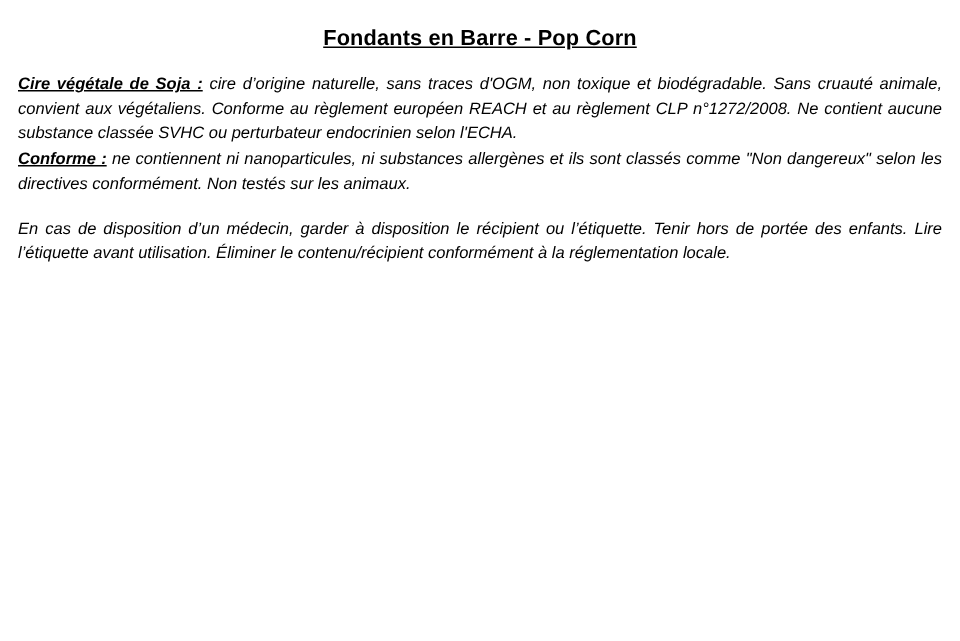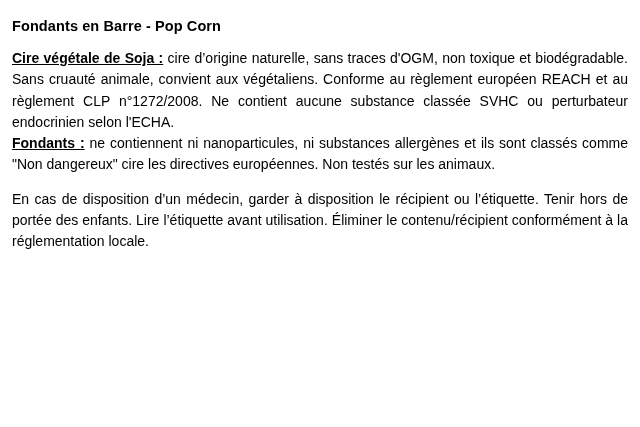--- a/index.html
+++ b/index.html
@@ -14,31 +14,34 @@
     color: #000000;
     overflow: hidden;
   }
   .page {
     box-sizing: border-box;
     width: 640px;
     height: 427px;
     padding: 12px 12px 0 12px;
   }
   .doc-title {
+    text-align: center;
     font-weight: bold;
     font-size: 14.5px;
+    text-decoration: underline;
     margin: 6px 0 14px 0;
     letter-spacing: 0.1px;
   }
   .para {
-    font-size: 14px;
+    font-size: 11px;
     line-height: 1.52;
     text-align: justify;
     text-justify: inter-word;
     margin: 0;
+    font-style: italic;
   }
   .para + .para {
     margin-top: 0px;
   }
   .block-gap {
     height: 13px;
   }
   .lead {
     font-weight: bold;
     text-decoration: underline;
@@ -49,21 +52,21 @@
 
 <div class="page">
 
   <div class="doc-title">Fondants en Barre - Pop Corn</div>
 
   <p class="para">
     <span class="lead">Cire végétale de Soja :</span><span> cire d’origine naturelle, sans traces d'OGM, non toxique et biodégradable. Sans cruauté animale, convient aux végétaliens. Conforme au règlement européen REACH et au règlement CLP n°1272/2008. Ne contient aucune substance classée SVHC ou perturbateur endocrinien selon l'ECHA.</span>
   </p>
 
   <p class="para">
-    <span class="lead">Fondants :</span><span> ne contiennent ni nanoparticules, ni substances allergènes et ils sont classés comme "Non dangereux" cire les directives européennes. Non testés sur les animaux.</span>
+    <span class="lead">Conforme :</span><span> ne contiennent ni nanoparticules, ni substances allergènes et ils sont classés comme "Non dangereux" selon les directives conformément. Non testés sur les animaux.</span>
   </p>
 
 
   <div class="block-gap"></div>
 
   <p class="para">En cas de disposition d’un médecin, garder à disposition le récipient ou l’étiquette. Tenir hors de portée des enfants. Lire l’étiquette avant utilisation. Éliminer le contenu/récipient conformément à la réglementation locale.</p>
 
 </div>
 
 </body></html>

